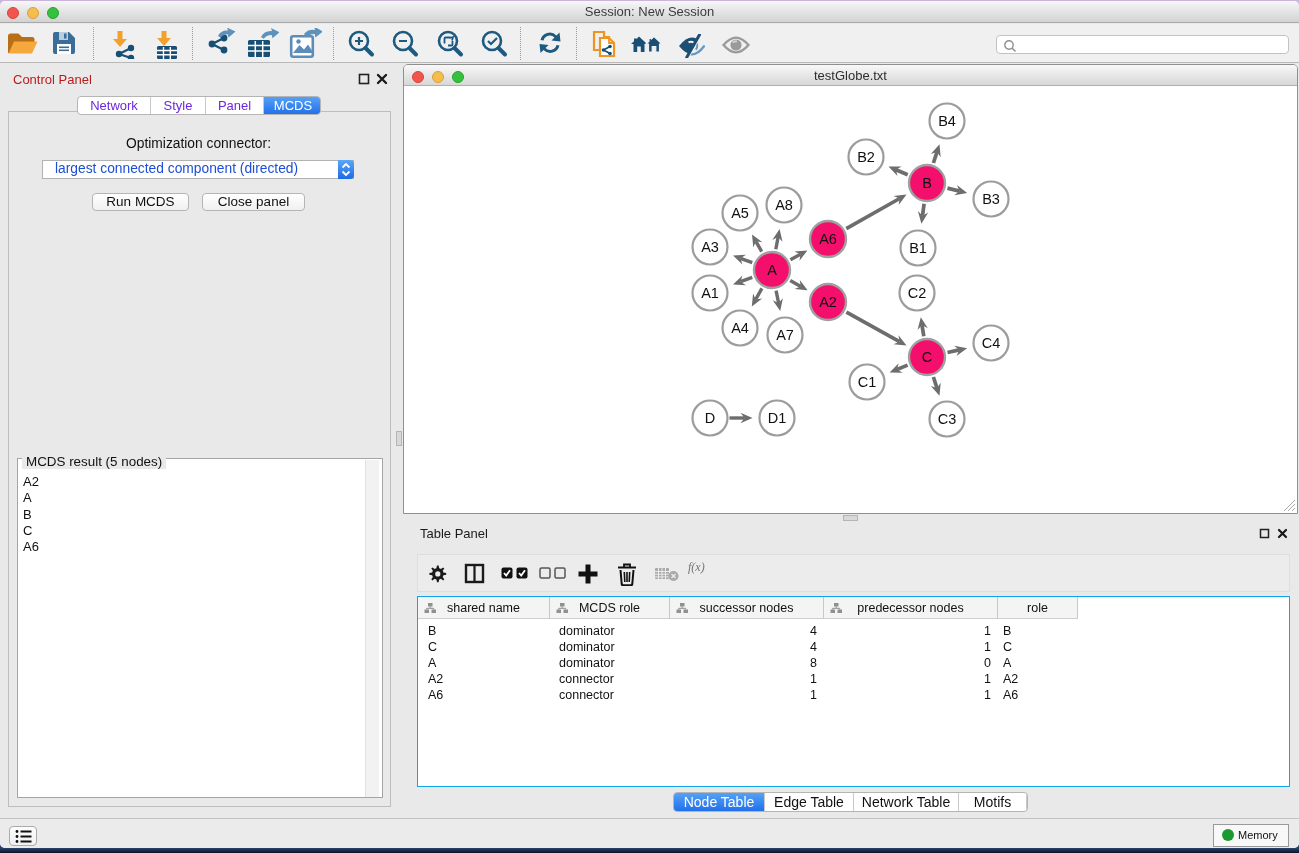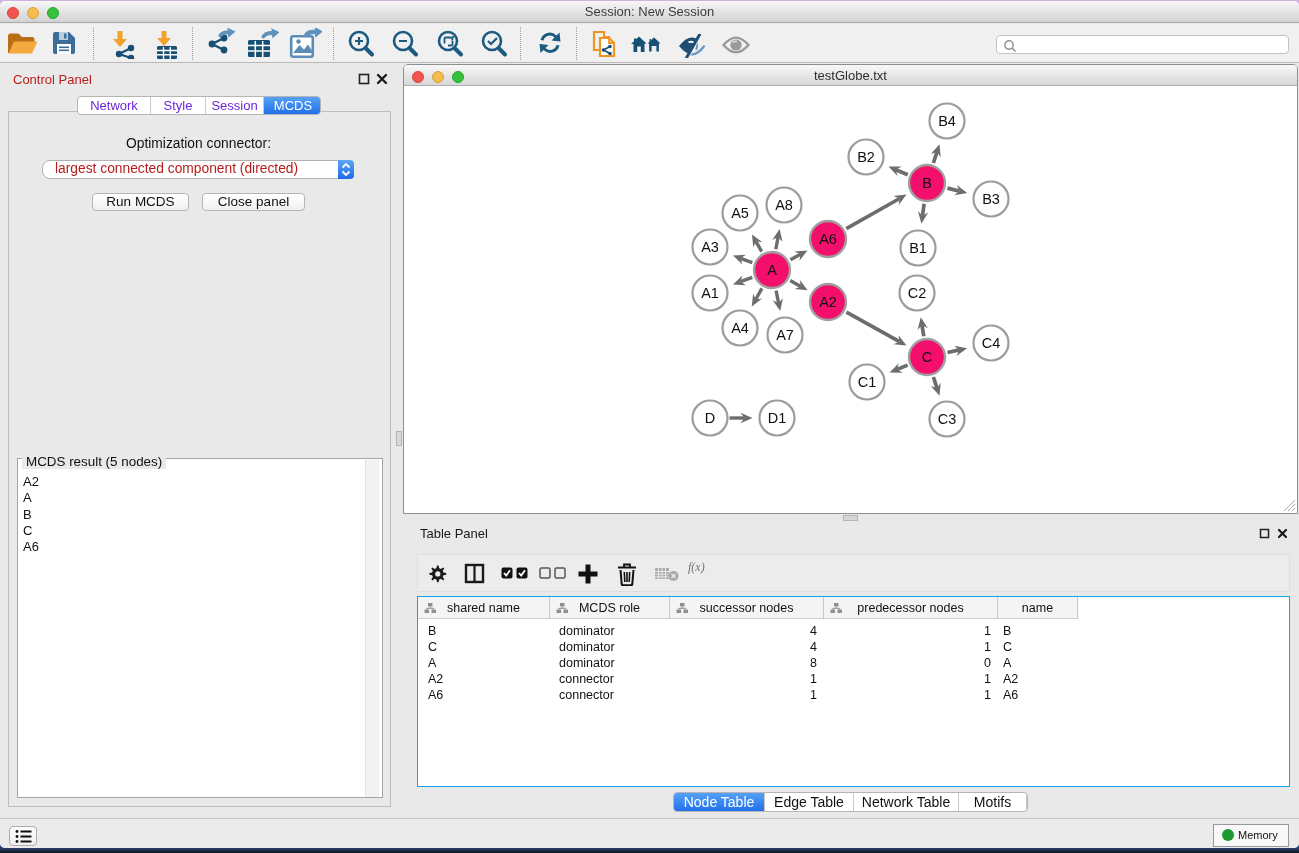--- a/index.html
+++ b/index.html
@@ -21,21 +21,21 @@
 #statusbar { position:absolute; left:0; top:817px; width:1299px; height:30px; background:#ebebeb; border-top:1px solid #c2c2c2; }
 
 
 #cp-title { position:absolute; left:13px; top:8px; font-size:13px; color:#b91c1c; }
 .wbtn { position:absolute; font-size:11px; color:#222; }
 #cp-box { position:absolute; left:8px; top:47px; width:383px; height:696px; border:1px solid #bdbdbd; background:#e9e9e9; }
 #cp-tabs { position:absolute; left:77px; top:32px; width:244px; height:19px; display:flex; background:#fff; border:1px solid #b5b5b5; border-radius:4px; overflow:hidden; }
 #cp-tabs .seg { flex:none; text-align:center; font-size:13px; color:#6d28d9; line-height:17px; border-right:1px solid #c9c9c9; }
 #cp-tabs .seg.sel { background:linear-gradient(#55a1f7,#2271e9); color:#fff; border-right:none; }
 #opt-label { position:absolute; left:0; top:72px; width:397px; text-align:center; font-size:13.8px; color:#111; }
-#opt-select { position:absolute; left:42px; top:96px; width:312px; height:19px; background:#fff; border:1px solid #b2b2b2; border-radius:8px; font-size:13.8px; line-height:15.5px; padding-left:12px; color:#b91c1c; }
+#opt-select { position:absolute; left:42px; top:96px; width:312px; height:19px; background:#fff; border:1px solid #b2b2b2; border-radius:0; font-size:13.8px; line-height:15.5px; padding-left:12px; color:#1d4ed8; }
 #opt-stepper { position:absolute; right:-1px; top:-1px; width:16px; height:19px; background:linear-gradient(#5ba7f8,#1c6ae6); border-radius:0 4px 4px 0; }
 .btn { position:absolute; height:18px; background:linear-gradient(#ffffff,#f0f0f0); border:1px solid #b5b5b5; border-radius:4px; font-size:13.5px; line-height:16px; text-align:center; color:#111; }
 #fieldset { position:absolute; left:17px; top:394px; width:366px; height:340px; border:1px solid #a5a5a5; background:#fff; }
 #fs-legend { position:absolute; left:22px; top:390px; background:#e9e9e9; padding:0 4px; font-size:13.4px; color:#111; }
 #fs-scroll { position:absolute; right:3px; top:1px; width:14px; height:337px; background:#f2f2f2; border-left:1px solid #e2e2e2; }
 #fs-list { position:absolute; left:5px; top:15px; font-size:13px; color:#111; line-height:16.3px; }
 
 
 #netwin { position:absolute; left:403px; top:0px; width:895px; height:450px; border:1px solid #8f8f8f; border-radius:5px 5px 0 0; background:#fff; }
 #net-titlebar { position:absolute; left:0; top:0; width:100%; height:21px; background:linear-gradient(#f8f8f8,#d7d7d7); border-bottom:1px solid #b0b0b0; border-radius:4px 4px 0 0; }
@@ -203,21 +203,21 @@
     <svg class="wbtn" style="left:358px;top:9px" width="12" height="12">
         <rect x="1.5" y="1.5" width="9" height="9" fill="none" stroke="#222" stroke-width="1.6"></rect>
       </svg>
     <svg class="wbtn" style="left:376px;top:9px" width="12" height="12">
         <path d="M2 2 L10 10 M10 2 L2 10" stroke="#1a1a1a" stroke-width="2.4" stroke-linecap="round"></path>
       </svg>
     <div id="cp-box"></div>
     <div id="cp-tabs">
       <div class="seg" style="width:73px">Network</div>
       <div class="seg" style="width:55px">Style</div>
-      <div class="seg" style="width:58px">Session</div>
+      <div class="seg" style="width:58px">Panel</div>
       <div class="seg sel" style="width:58px">MCDS</div>
     </div>
     <div id="opt-label">Optimization connector:</div>
     <div id="opt-select">largest connected component (directed)
       <div id="opt-stepper">
         <svg width="16" height="19">
             <path d="M4.5 7.5 L8 4 L11.5 7.5 M4.5 11.5 L8 15 L11.5 11.5" fill="none" stroke="#fff" stroke-width="1.8"></path>
           </svg>
       </div>
     </div>
@@ -387,21 +387,21 @@
               <rect x="0.5" y="7.5" width="4.5" height="3.5" fill="#909090"></rect>
               <rect x="7.5" y="7.5" width="4.5" height="3.5" fill="#909090"></rect>
               <path d="M6.2 4.5 v2 M2.7 7.5 v-1.2 h7 v1.2" fill="none" stroke="#909090" stroke-width="1"></path>
             </svg>successor nodes</div>
         <div class="hcol" style="left:406px;width:174px"><svg style="position:absolute;left:6px;top:5px" width="12" height="12">
               <rect x="4" y="1" width="4.5" height="3.5" fill="#909090"></rect>
               <rect x="0.5" y="7.5" width="4.5" height="3.5" fill="#909090"></rect>
               <rect x="7.5" y="7.5" width="4.5" height="3.5" fill="#909090"></rect>
               <path d="M6.2 4.5 v2 M2.7 7.5 v-1.2 h7 v1.2" fill="none" stroke="#909090" stroke-width="1"></path>
             </svg>predecessor nodes</div>
-        <div class="hcol" style="left:580px;width:80px">name</div>
+        <div class="hcol" style="left:580px;width:80px">role</div>
       </div>
       <div class="trow" style="left:0;top:26px;width:660px">
         <div class="cell" style="left:10px">B</div>
         <div class="cell" style="left:141px">dominator</div>
         <div class="cell num" style="left:252px;width:147px">4</div>
         <div class="cell num" style="left:406px;width:167px">1</div>
         <div class="cell" style="left:585px">B</div>
       </div>
       <div class="trow" style="left:0;top:42px;width:660px">
         <div class="cell" style="left:10px">C</div>

